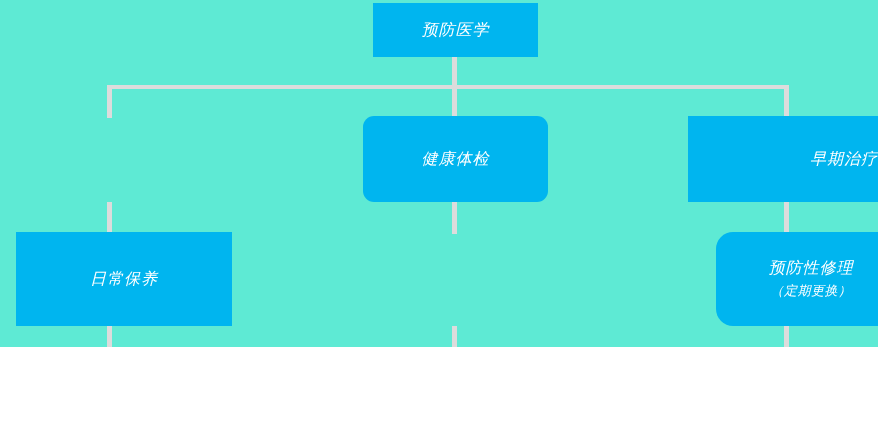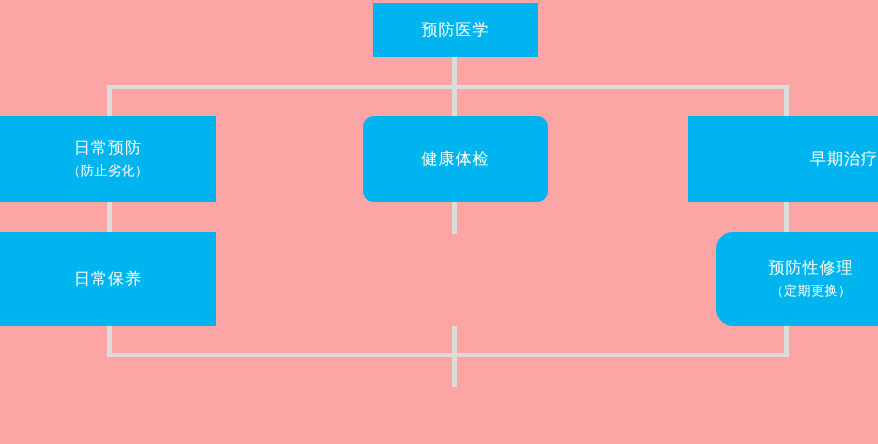--- a/index.html
+++ b/index.html
@@ -6,23 +6,24 @@
     margin: 0;
     padding: 0;
     background: #ffffff;
   }
   body {
     font-family: "DejaVu Sans", "Liberation Sans", sans-serif;
   }
   #diagram {
     position: relative;
     width: 878px;
-    height: 444px;
-    background: #fca5a5;
+    height: 347px;
+    background: #5eead4;
     overflow: hidden;
+    font-style: italic;
   }
   .node {
     position: absolute;
     background: #00b5ef;
     color: #ffffff;
     display: flex;
     flex-direction: column;
     align-items: center;
     justify-content: center;
     text-align: center;
@@ -48,21 +49,21 @@
     position: absolute;
     background: #dcdcdc;
     z-index: 1;
   }
 
   
   #node-root        { left: 373px; top: 3px;   width: 165px; height: 54px; }
   #node-daily-prev  { left: 0px;   top: 116px; width: 216px; height: 86px; }
   #node-checkup     { left: 363px; top: 116px; width: 185px; height: 86px; border-radius: 11px; }
   #node-early-treat { left: 688px; top: 116px; width: 190px; height: 86px; align-items: flex-end; }
-  #node-daily-maint { left: 0px;   top: 232px; width: 216px; height: 94px; }
+  #node-daily-maint { left: 16px;   top: 232px; width: 216px; height: 94px; }
   #node-inspection  { left: 363px; top: 232px; width: 185px; height: 94px; }
   #node-prev-repair { left: 716px; top: 232px; width: 190px; height: 94px; border-radius: 17px; }
   #node-bottom      { left: 373px; top: 385px; width: 185px; height: 55px; }
 
   
   #conn-root-down   { left: 452px; top: 57px;  width: 5px;   height: 32px; }
   #conn-top-bus     { left: 107px; top: 85px;  width: 682px; height: 4px; }
   #conn-left-down   { left: 107px; top: 85px;  width: 5px;   height: 33px; }
   #conn-mid-down    { left: 452px; top: 85px;  width: 5px;   height: 33px; }
   #conn-right-down  { left: 784px; top: 85px;  width: 5px;   height: 33px; }
@@ -95,24 +96,20 @@
   <div class="conn" id="conn-bot-left-up"></div>
   <div class="conn" id="conn-bot-mid-up"></div>
   <div class="conn" id="conn-bot-right-up"></div>
   <div class="conn" id="conn-bottom-bus"></div>
   <div class="conn" id="conn-bottom-down"></div>
 
   <div class="node single" id="node-root">
     <div class="title">预防医学</div>
   </div>
 
-  <div class="node" id="node-daily-prev">
-    <div class="title">日常预防</div>
-    <div class="subtitle">（防止劣化）</div>
-  </div>
 
   <div class="node" id="node-checkup">
     <div class="title">健康体检</div>
   </div>
 
   <div class="node" id="node-early-treat">
     <div class="title">早期治疗</div>
   </div>
 
   <div class="node" id="node-daily-maint">

